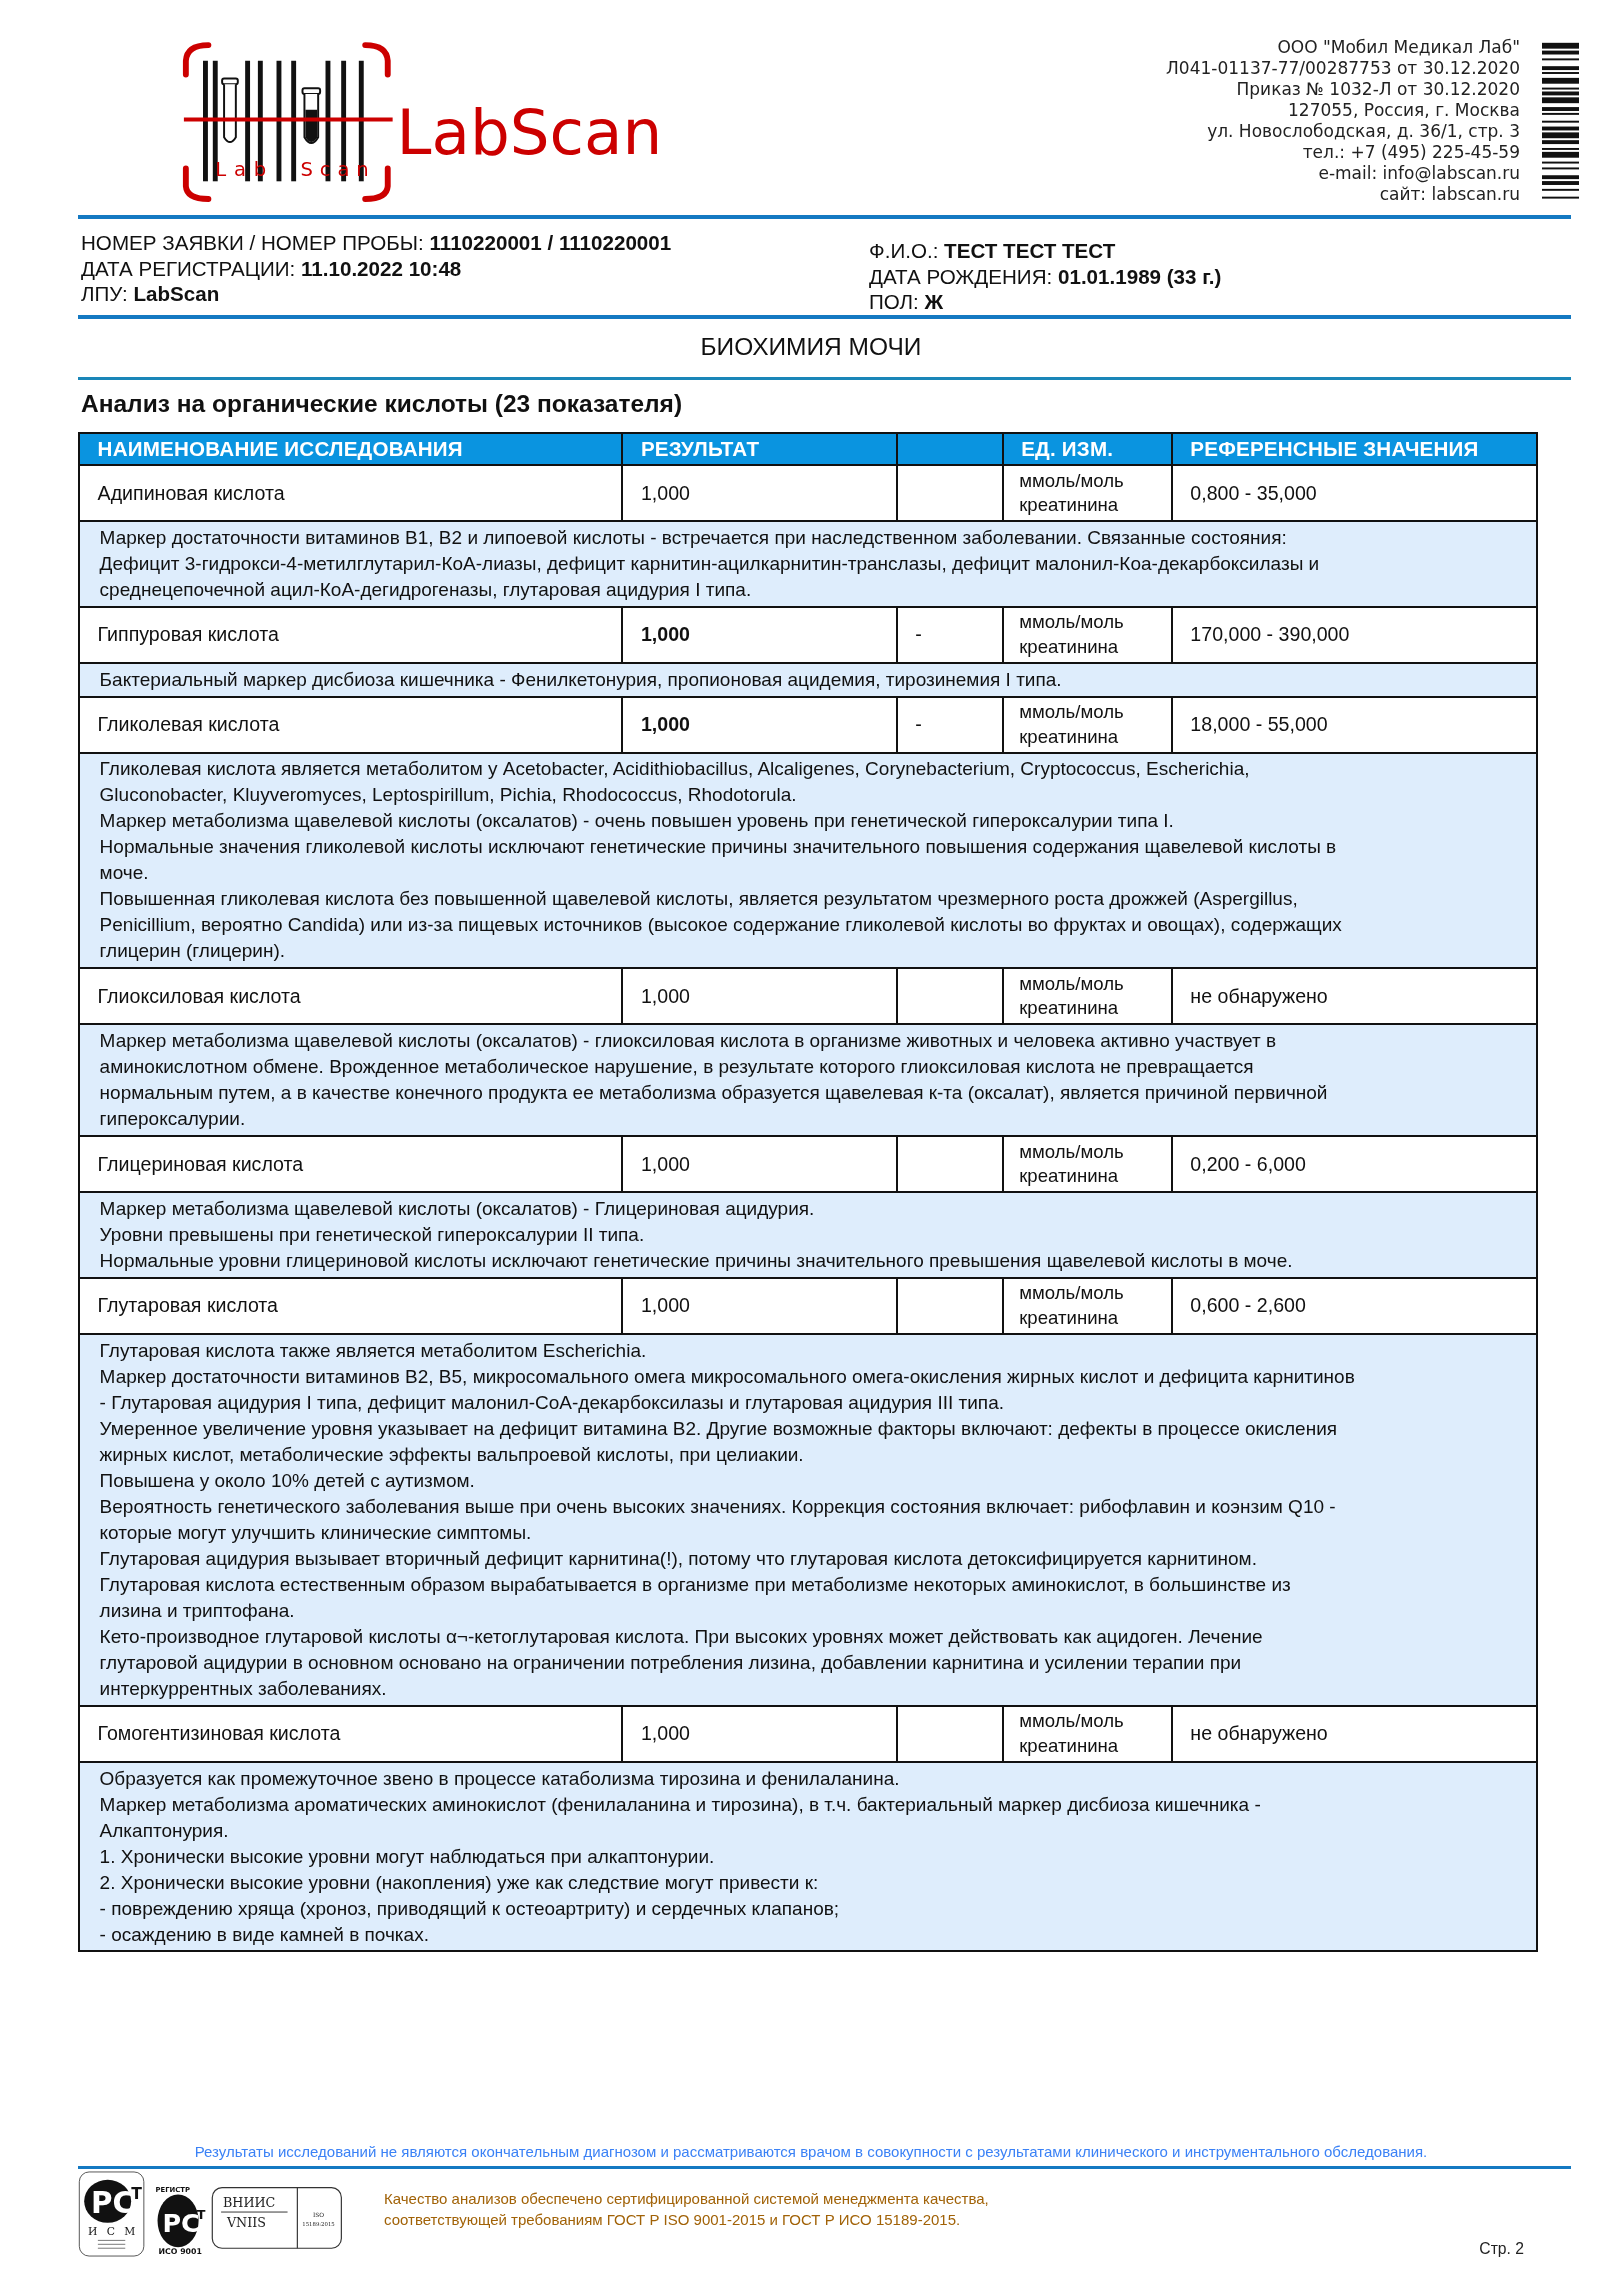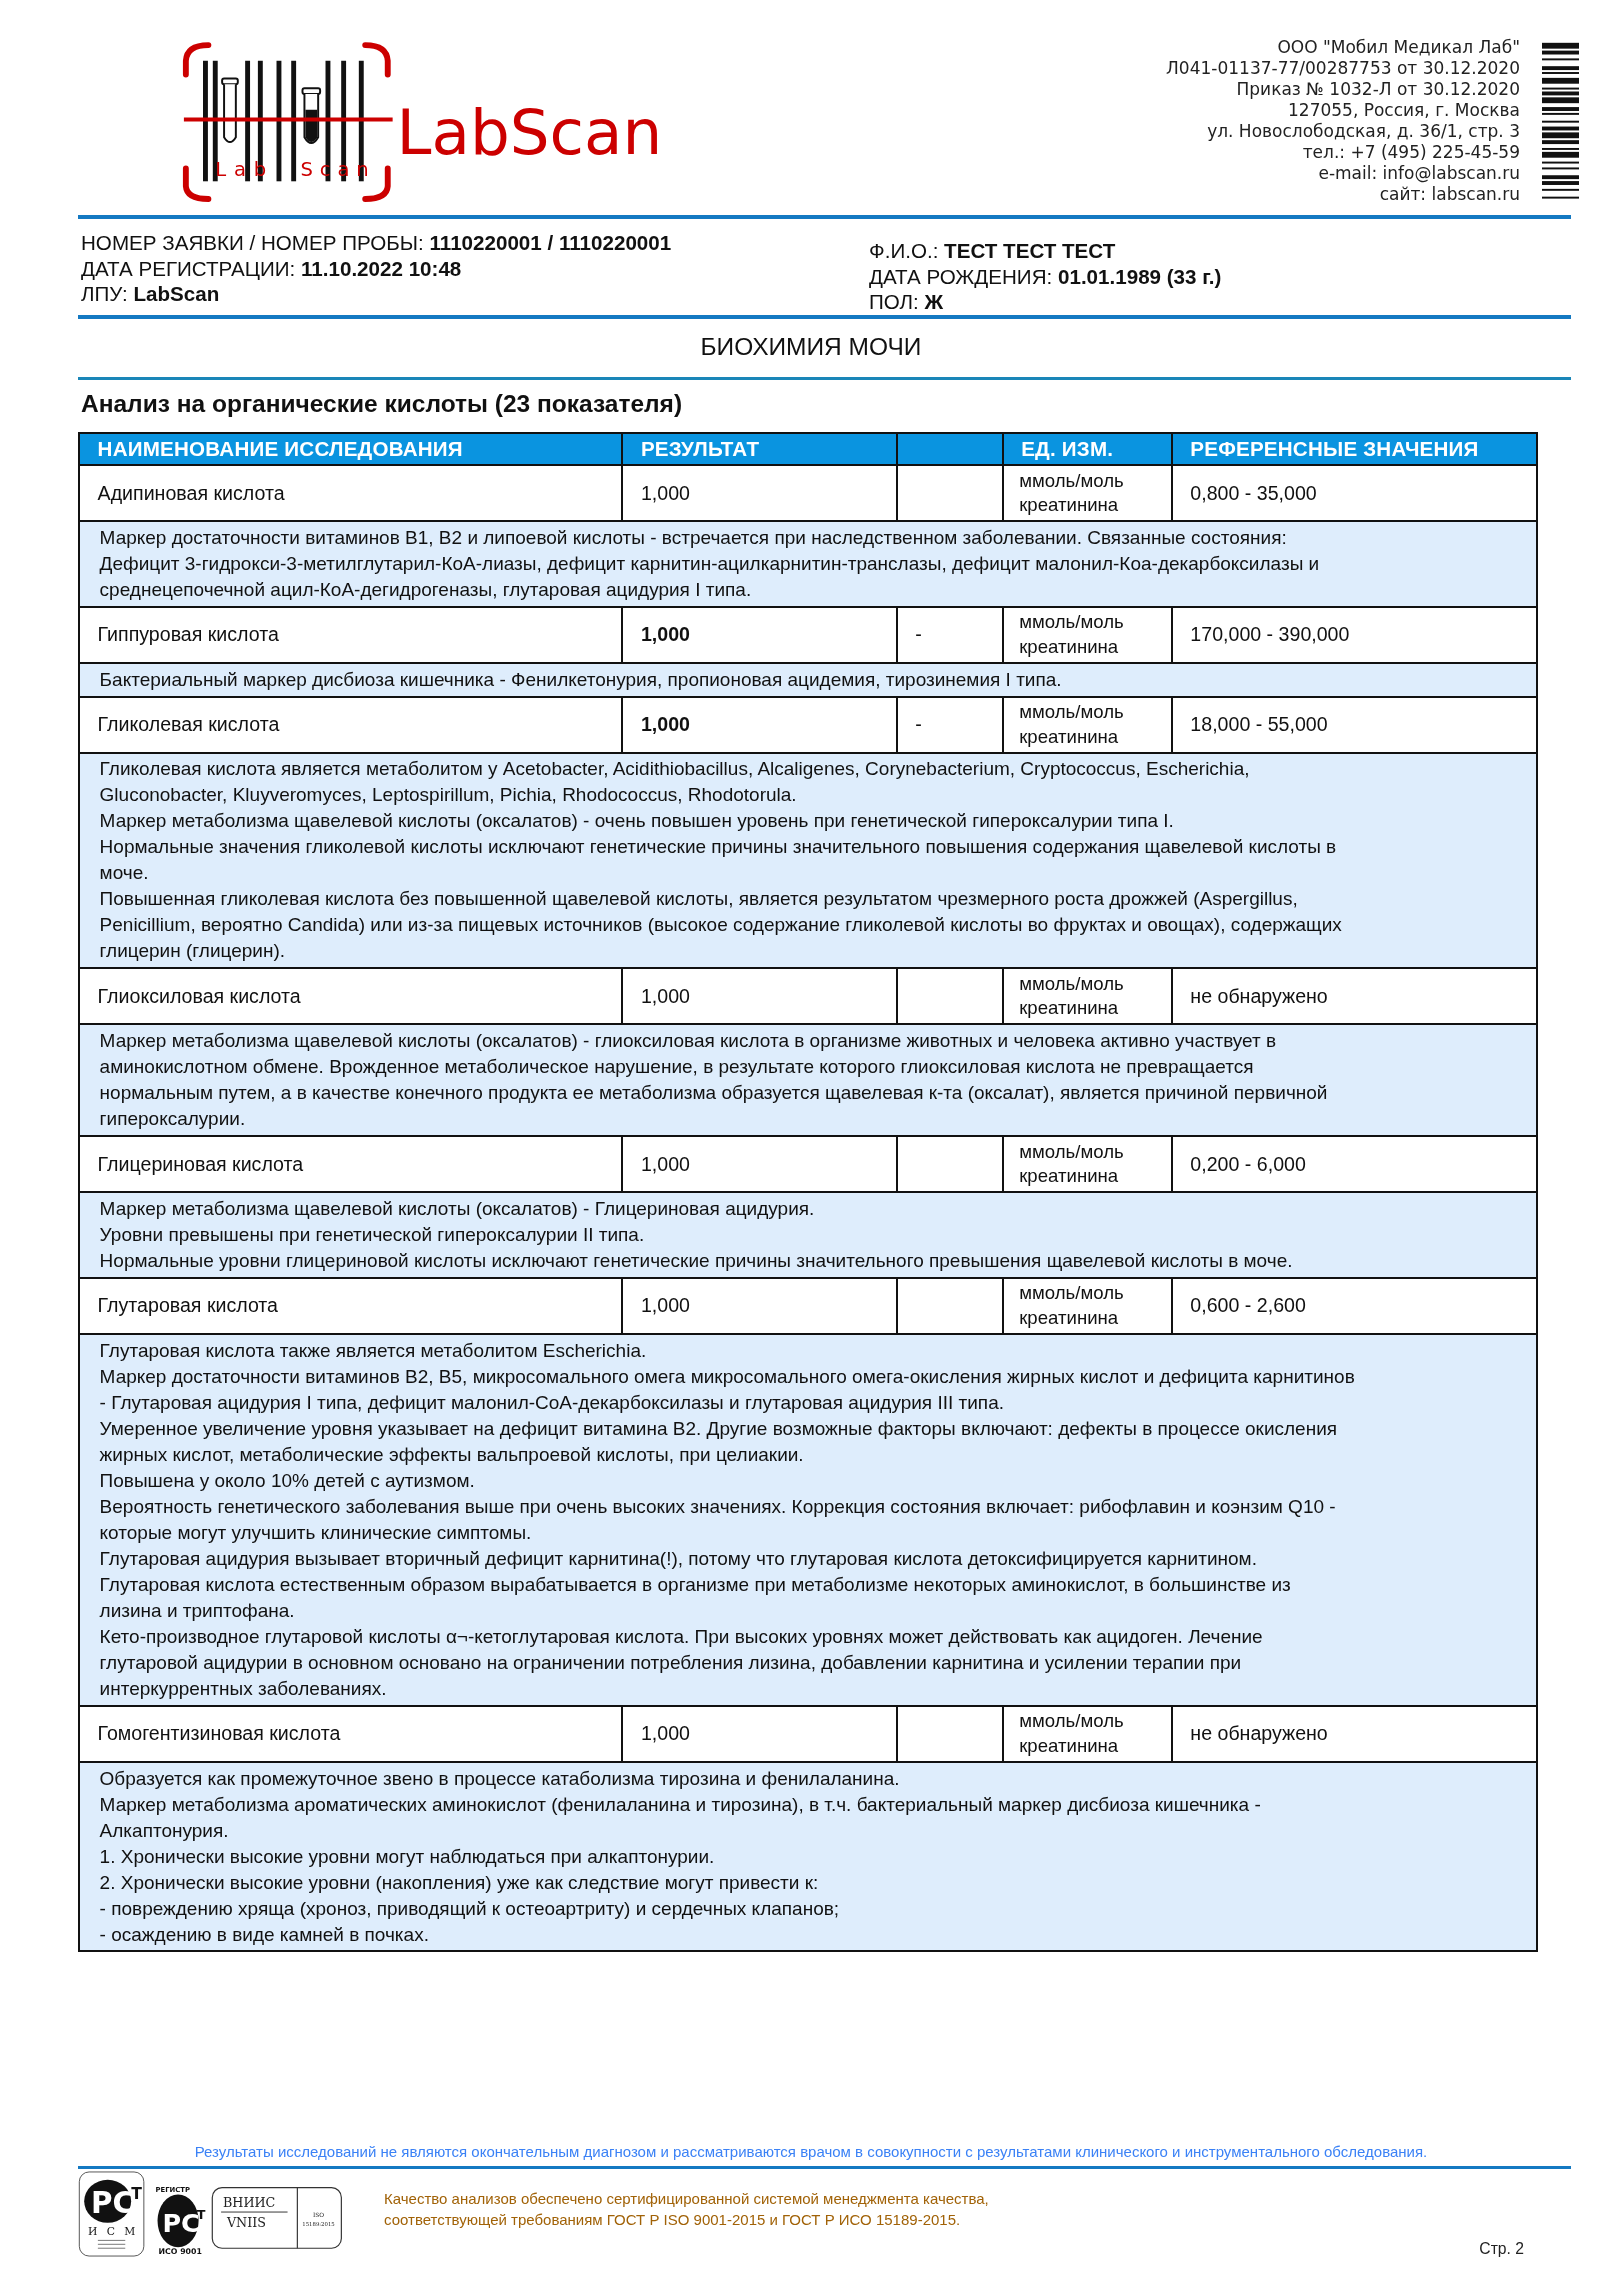--- a/index.html
+++ b/index.html
@@ -182,21 +182,21 @@
         <td class="flag"></td>
         <td class="unit">
           <div>ммоль/моль</div>
           <div>креатинина</div>
         </td>
         <td>0,800 - 35,000</td>
       </tr>
       <tr class="note">
         <td colspan="5">
           <span class="line">Маркер достаточности витаминов B1, B2 и липоевой кислоты - встречается при наследственном заболевании. Связанные состояния:</span>
-          <span class="line">Дефицит 3-гидрокси-3-метилглутарил-КоА-лиазы, дефицит карнитин-ацилкарнитин-транслазы, дефицит малонил-Коа-декарбоксилазы и</span>
+          <span class="line">Дефицит 3-гидрокси-4-метилглутарил-КоА-лиазы, дефицит карнитин-ацилкарнитин-транслазы, дефицит малонил-Коа-декарбоксилазы и</span>
           <span class="line">среднецепочечной ацил-КоА-дегидрогеназы, глутаровая ацидурия I типа.</span>
         </td>
       </tr>
       <tr class="data">
         <td>Гиппуровая кислота</td>
         <td class="res bold">1,000</td>
         <td class="flag">-</td>
         <td class="unit">
           <div>ммоль/моль</div>
           <div>креатинина</div>

